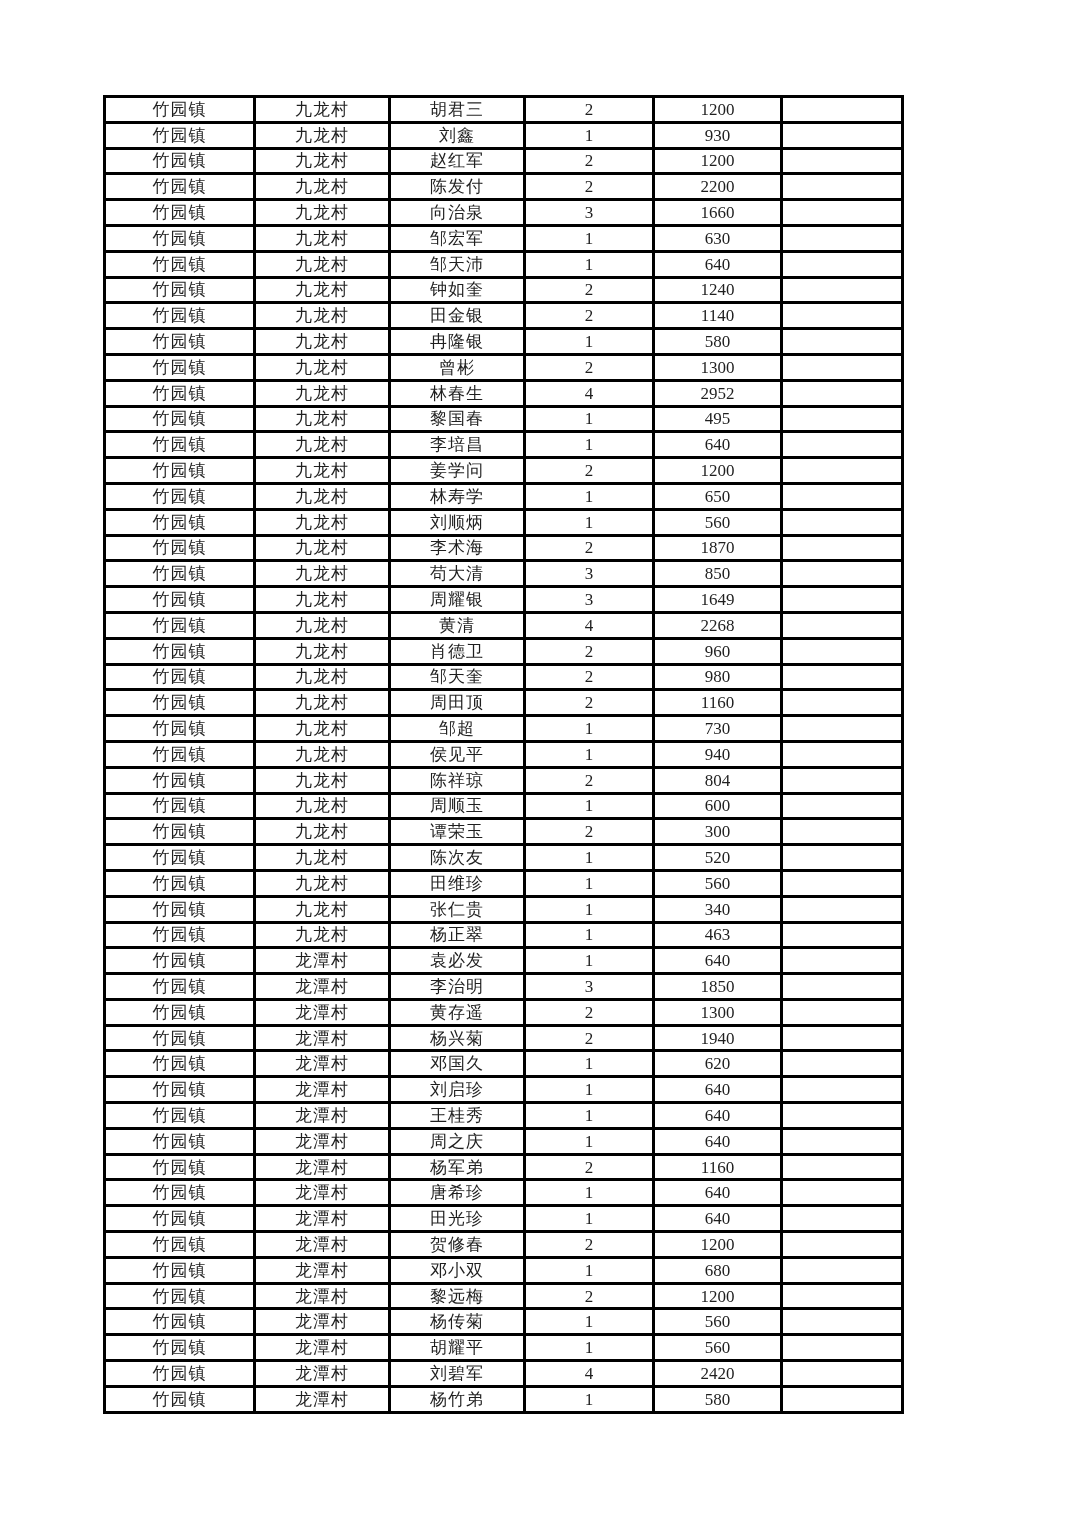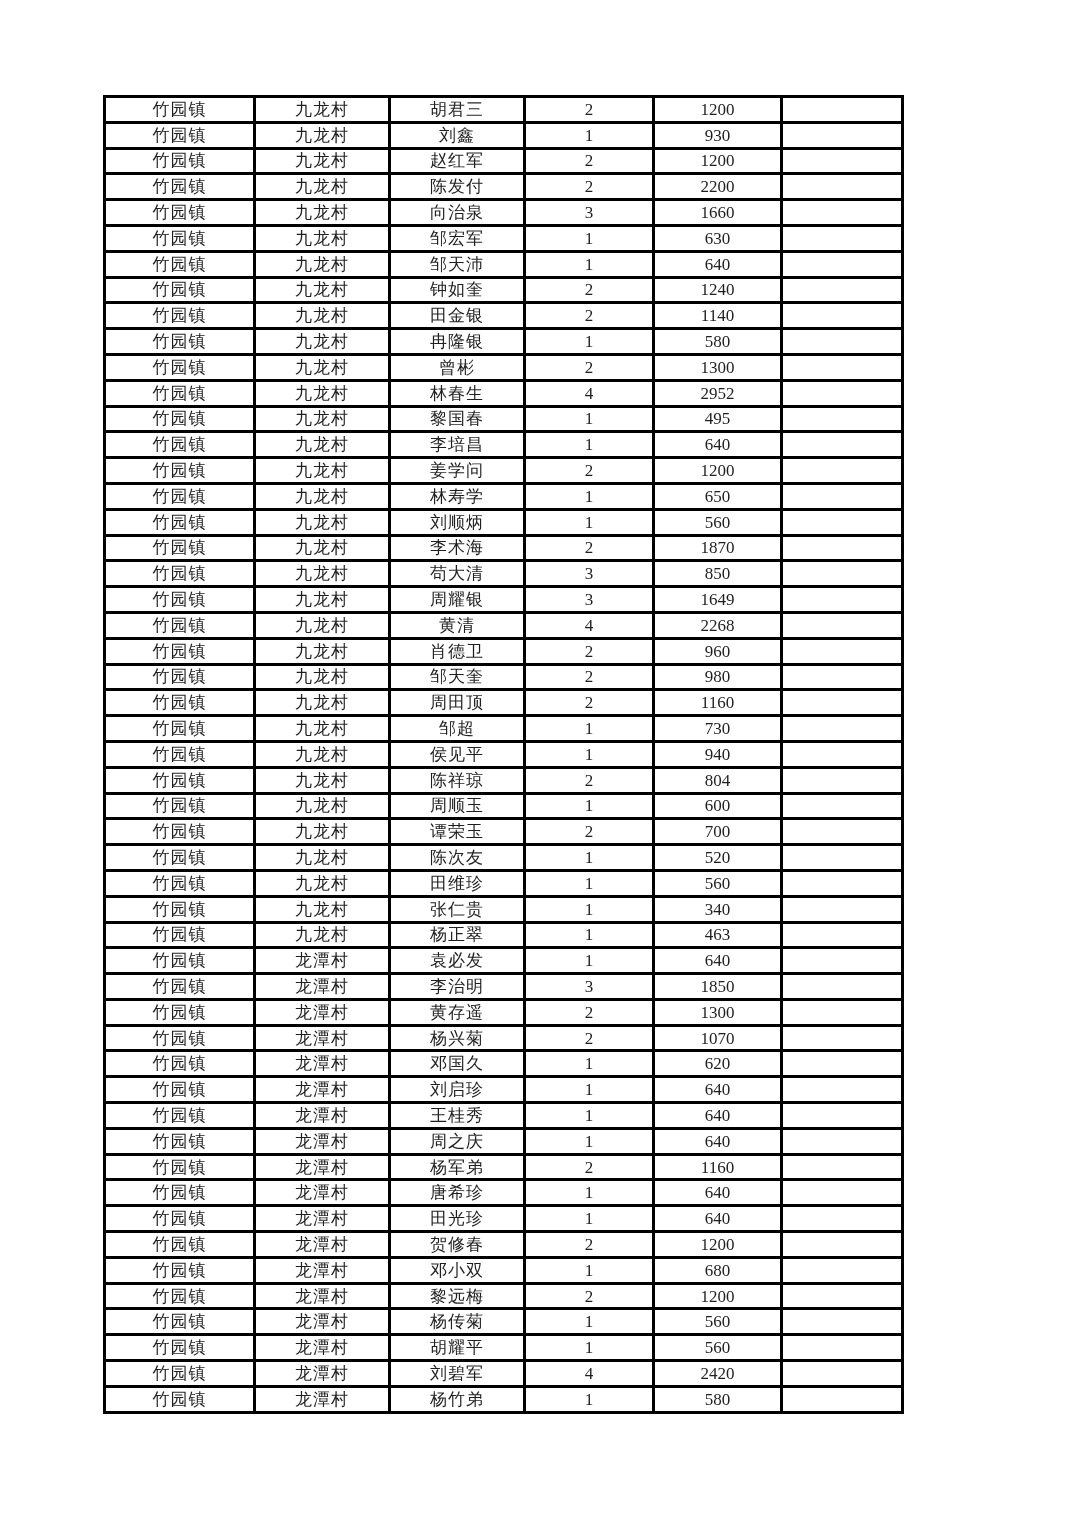--- a/index.html
+++ b/index.html
@@ -281,21 +281,21 @@
     <td>周顺玉</td>
     <td class="num">1</td>
     <td class="num">600</td>
     <td></td>
   </tr>
         <tr>
     <td>竹园镇</td>
     <td>九龙村</td>
     <td>谭荣玉</td>
     <td class="num">2</td>
-    <td class="num">700</td>
+    <td class="num">300</td>
     <td></td>
   </tr>
         <tr>
     <td>竹园镇</td>
     <td>九龙村</td>
     <td>陈次友</td>
     <td class="num">1</td>
     <td class="num">520</td>
     <td></td>
   </tr>
@@ -345,21 +345,21 @@
     <td>黄存遥</td>
     <td class="num">2</td>
     <td class="num">1300</td>
     <td></td>
   </tr>
         <tr>
     <td>竹园镇</td>
     <td>龙潭村</td>
     <td>杨兴菊</td>
     <td class="num">2</td>
-    <td class="num">1070</td>
+    <td class="num">1940</td>
     <td></td>
   </tr>
         <tr>
     <td>竹园镇</td>
     <td>龙潭村</td>
     <td>邓国久</td>
     <td class="num">1</td>
     <td class="num">620</td>
     <td></td>
   </tr>

